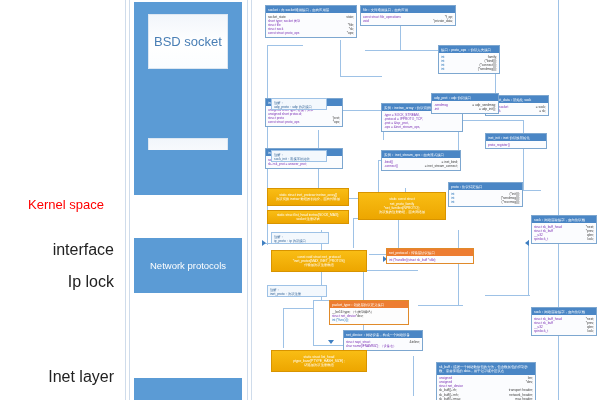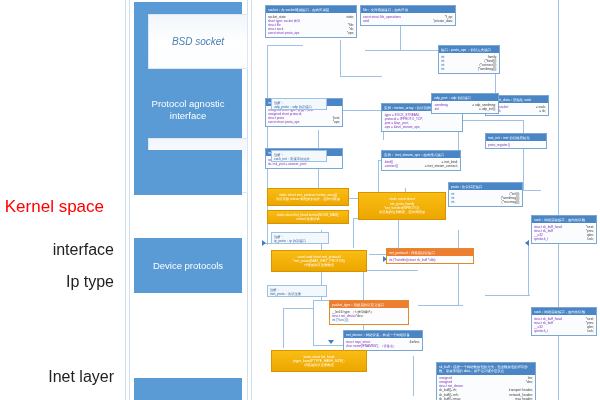--- a/index.html
+++ b/index.html
@@ -32,21 +32,21 @@
   .layer-label {
     position: absolute;
     right: 8px;
     white-space: nowrap;
     font-size: 16px;
     color: #222222;
     line-height: 1;
   }
   .layer-label.kernel {
     color: #ff0000;
-    font-size: 17px;
+    font-size: 13px;
     right: 18px;
   }
 
   
   .vrule {
     position: absolute;
     top: 0;
     width: 1px;
     height: 400px;
     background: #cfdceb;
@@ -71,31 +71,30 @@
     display: flex;
     align-items: center;
     justify-content: center;
     flex-direction: column;
     line-height: 1.25;
     padding: 2px;
   }
   .inner-white {
     position: absolute;
     left: 17px;
-    width: 100px;
+    width: 80px;
     background: linear-gradient(180deg,#f2f6fb 0%, #ffffff 55%, #fbfdff 100%);
     border: 1px solid #dde7f2;
     box-sizing: border-box;
     color: #4a7fb5;
-    font-size: 10px;
+    font-size: 13px;
     display: flex;
     align-items: center;
     justify-content: center;
     text-align: center;
-    font-style: italic;
   }
 
   
   .diagram {
     position: absolute;
     left: 253px; top: 0;
     width: 347px;
     height: 400px;
     overflow: hidden;
   }
@@ -219,45 +218,42 @@
   }
 </style>
 </head>
 <body>
 
 <div id="root">
 
   <div class="label-col">
     <div class="layer-label kernel" style="top:198px;">Kernel space</div>
     <div class="layer-label" style="top:242px;">interface</div>
-    <div class="layer-label" style="top:274px;">Ip type</div>
+    <div class="layer-label" style="top:274px;">Ip lock</div>
     <div class="layer-label" style="top:369px;">Inet layer</div>
   </div>
 
   <div class="vrule" style="left:125px;"></div>
   <div class="vrule" style="left:129px;"></div>
   <div class="vrule" style="left:247px;"></div>
   <div class="vrule" style="left:251px;"></div>
 
   <div class="sidebar">
 
     <div class="blue-block" style="top:2px; height:148px;"></div>
     <div class="inner-white" style="top:14px; height:55px;">
       <span>BSD socket</span>
     </div>
-    <div class="blue-block" style="top:102px; height:16px; background:transparent;">
-      <span>Protocol agnostic interface</span>
-    </div>
     <div class="inner-white" style="top:138px; height:55px;">
       <span>Inet socket</span>
     </div>
     <div class="blue-block" style="top:150px; height:45px;"></div>
 
     <div class="blue-block" style="top:238px; height:55px;">
-      <span>Device protocols</span>
+      <span>Network protocols</span>
     </div>
 
 
     <div class="blue-block" style="top:378px; height:30px;"></div>
   </div>
 
   <div class="diagram">
 
     <div class="conn v" style="left:14px;  top:45px;  height:200px;"></div>
     <div class="conn h" style="left:14px;  top:45px;  width:36px;"></div>

